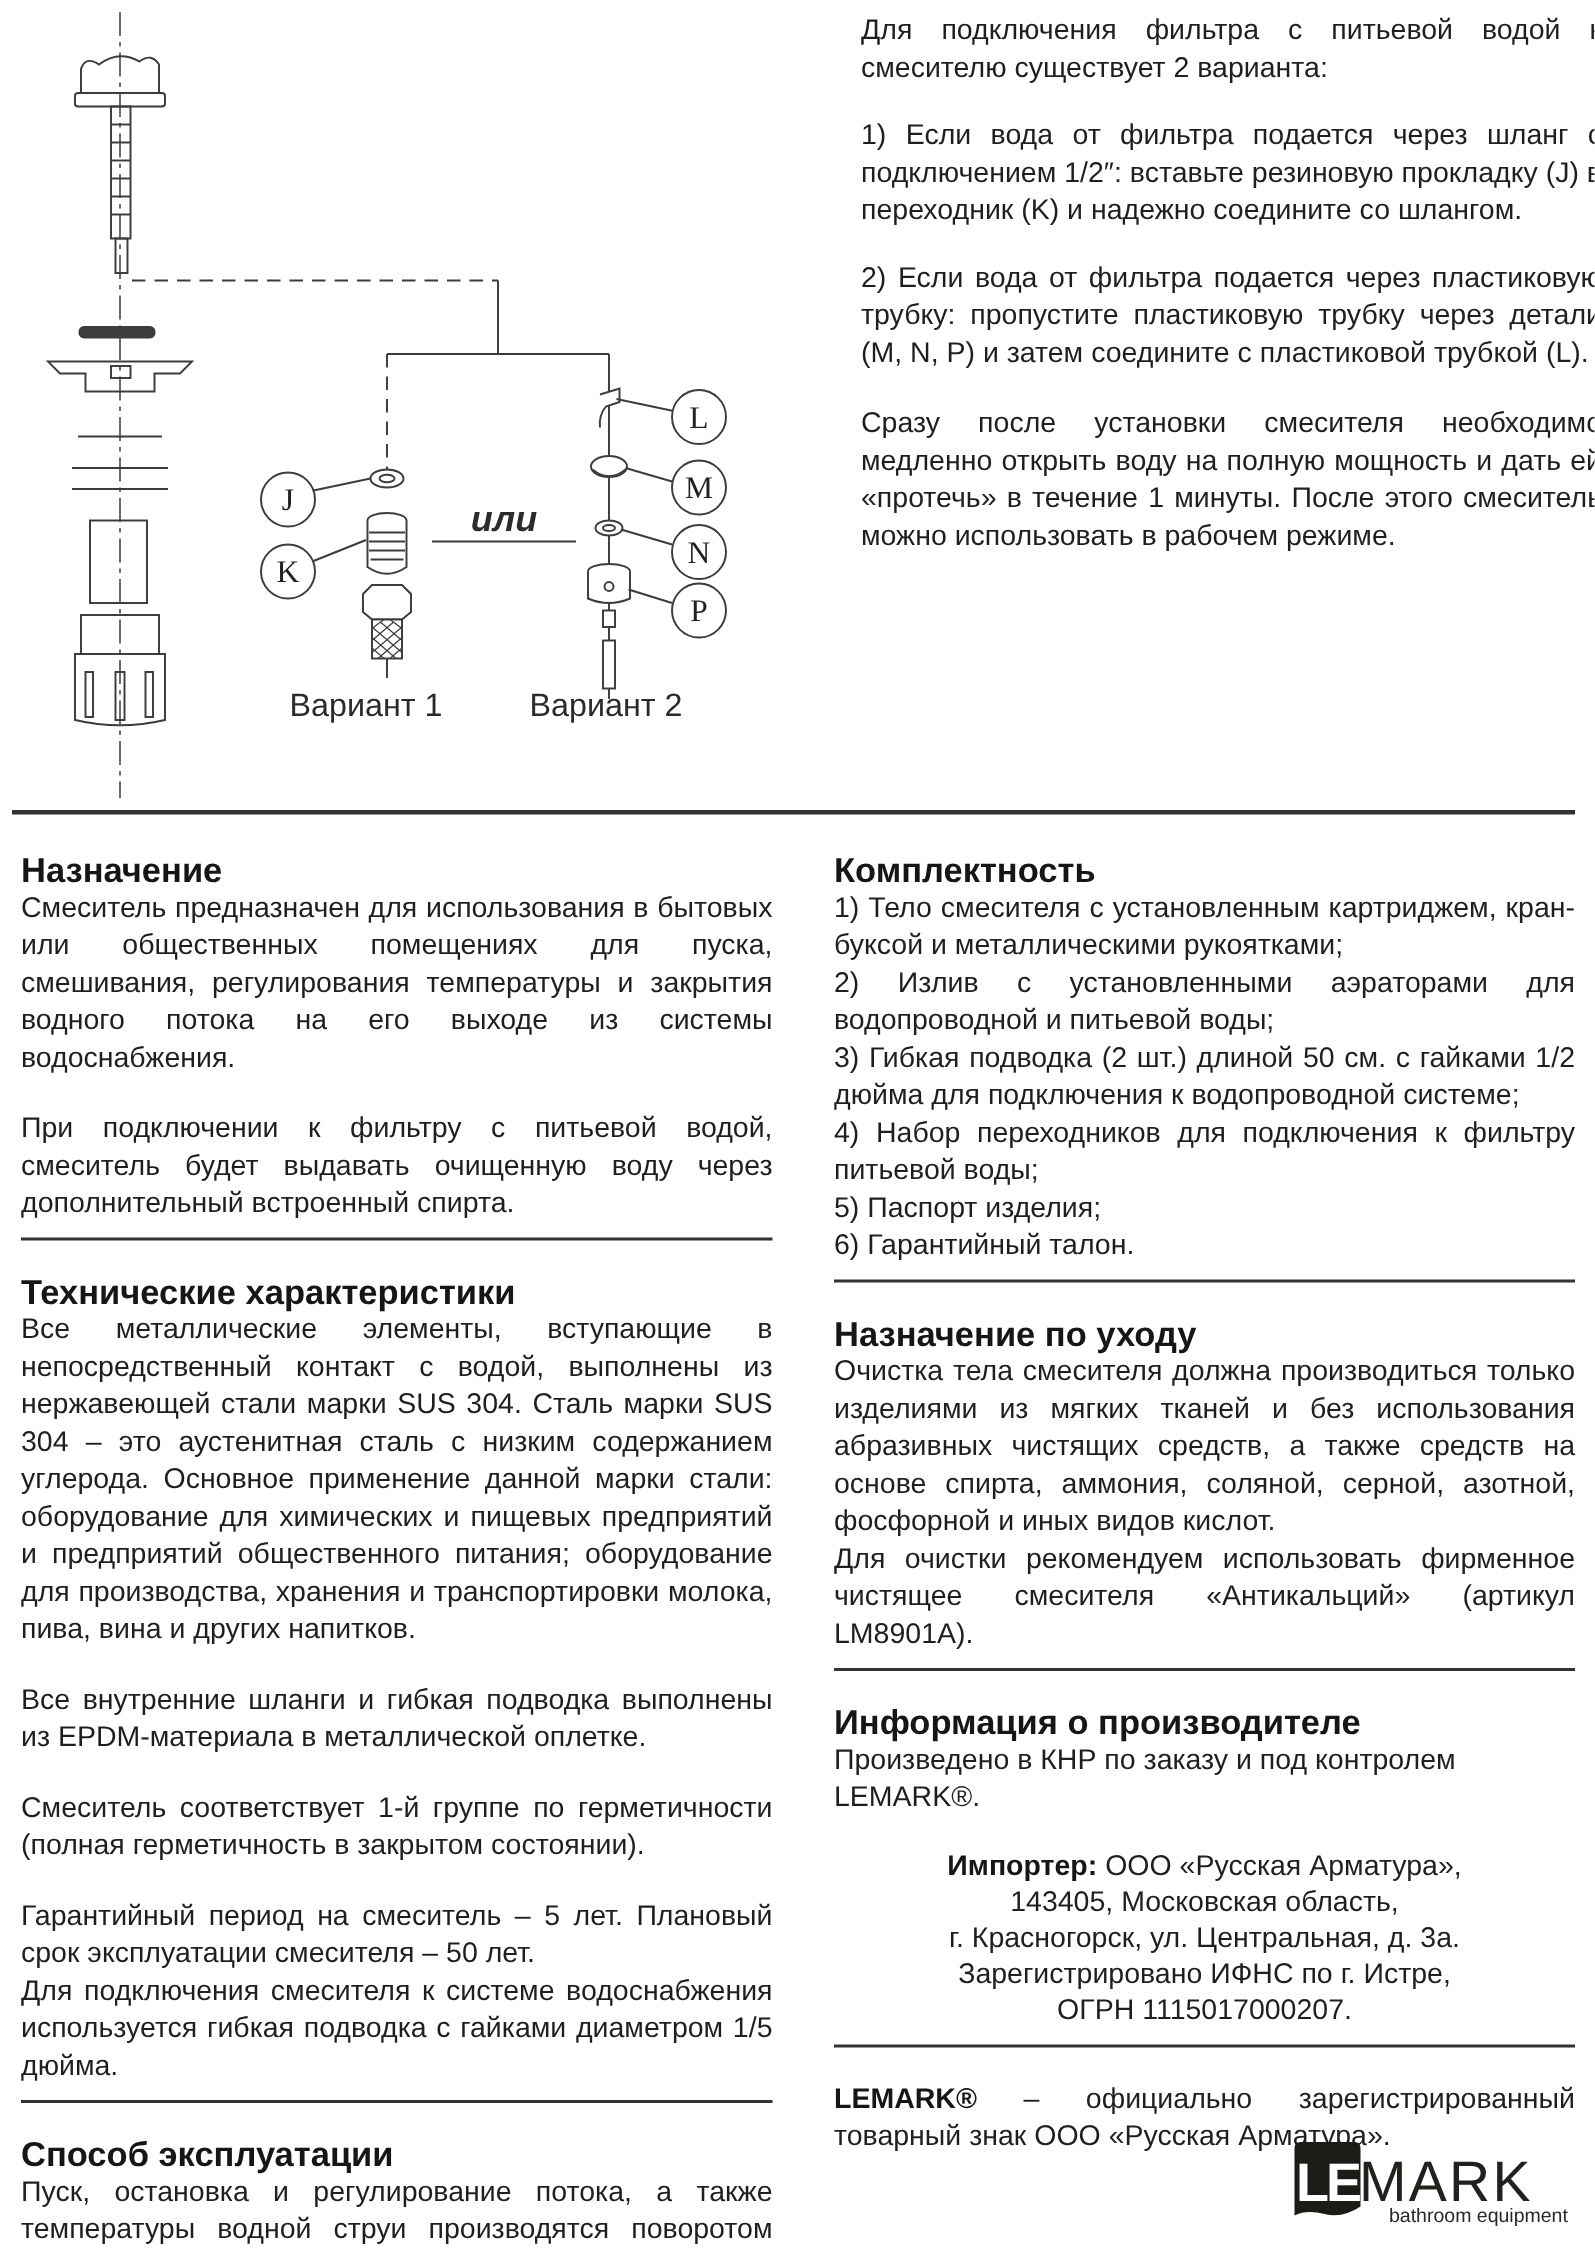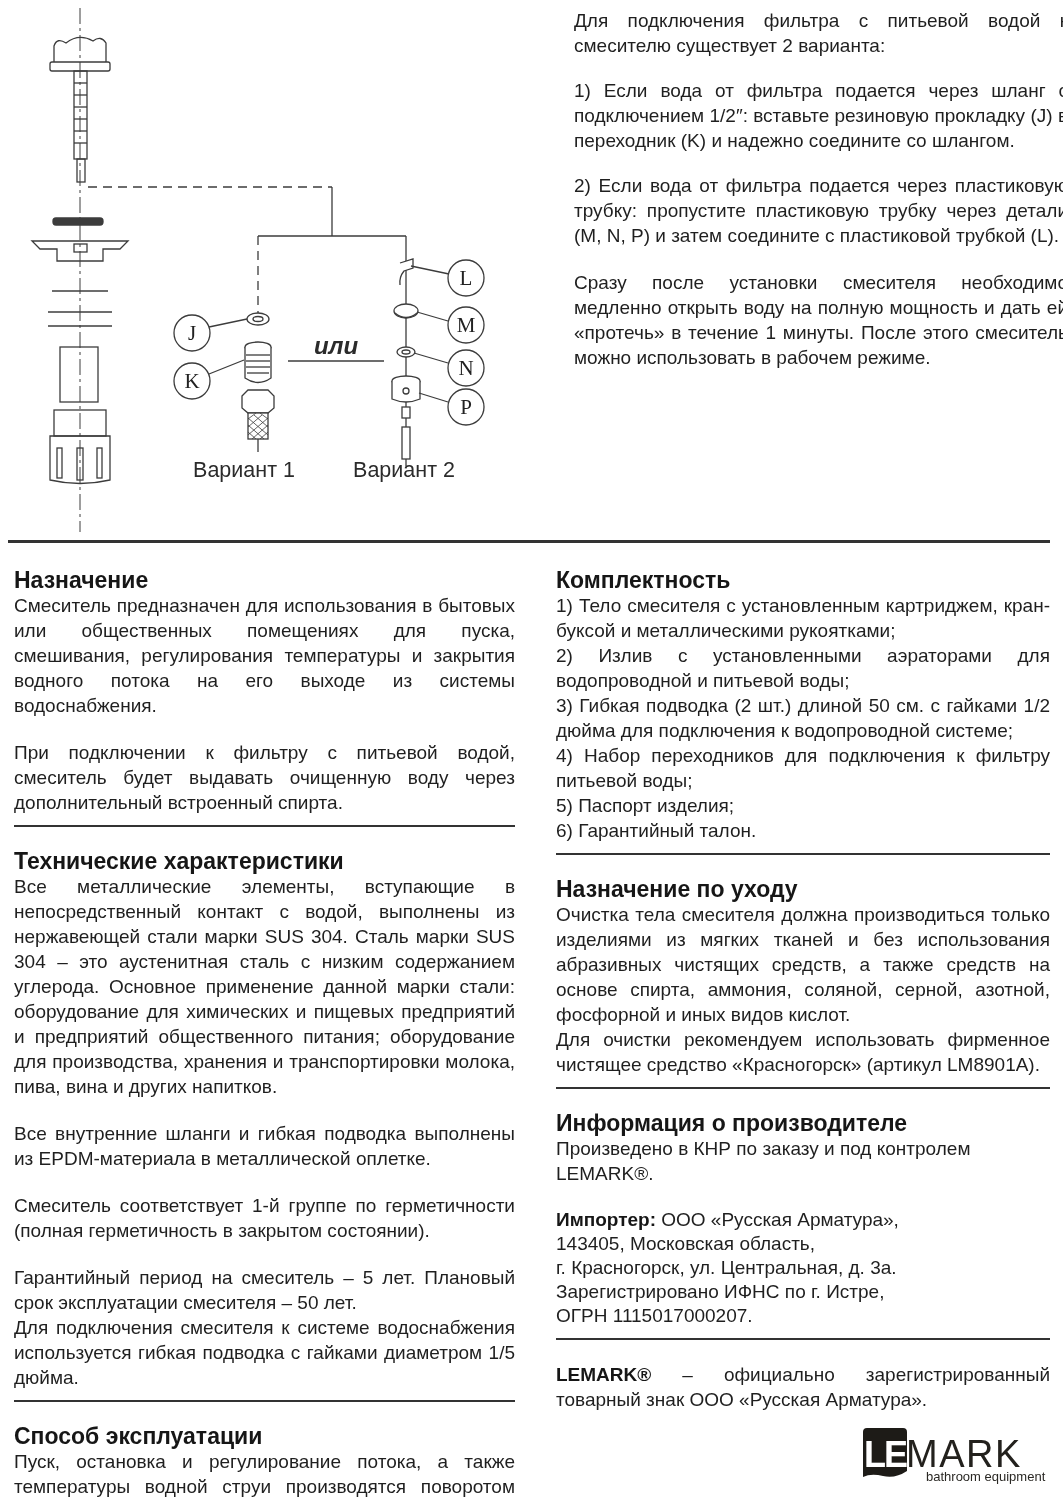--- a/index.html
+++ b/index.html
@@ -13,21 +13,21 @@
   
   .tcol{position:absolute;font-size:19px;line-height:25px;text-align:justify;}
   #top-right{left:574px;top:8px;width:494px;}
   #left-col{left:14px;top:568px;width:501px;}
   #right-col{left:556px;top:568px;width:494px;}
   h3{font-size:23px;line-height:25px;margin:0;font-weight:700;color:#161616;text-align:left;}
   p{margin:0 0 22px 0;}
   p.mb0{margin-bottom:0;}
   p.item{margin:0;}
   p.mb18{}
-  .addr{margin:0;text-align:left;line-height:24px;}
+  .addr{margin:0;text-align:center;line-height:24px;}
   .rule{height:2px;background:#333;margin:10px 0 22px 0;}
   #full-rule{position:absolute;left:8px;top:540px;width:1042px;height:3px;background:#333;}
   b{font-weight:700;color:#161616;}
   
   #logo{position:absolute;left:858px;top:1426px;}
 </style>
 </head>
 <body>
 
 <div class="page">
@@ -163,21 +163,21 @@
     <p class="item">1) Тело смесителя с установленным картриджем, кран-буксой и металлическими рукоятками;</p>
     <p class="item">2) Излив с установленными аэраторами для водопроводной и питьевой воды;</p>
     <p class="item">3) Гибкая подводка (2 шт.) длиной 50 см. с гайками 1/2 дюйма для подключения к водопроводной системе;</p>
     <p class="item">4) Набор переходников для подключения к фильтру питьевой воды;</p>
     <p class="item">5) Паспорт изделия;</p>
     <p class="item">6) Гарантийный талон.</p>
     <div class="rule"></div>
 
     <h3>Назначение по уходу</h3>
     <p class="item">Очистка тела смесителя должна производиться только изделиями из мягких тканей и без использования абразивных чистящих средств, а также средств на основе спирта, аммония, соляной, серной, азотной, фосфорной и иных видов кислот.</p>
-    <p class="item">Для очистки рекомендуем использовать фирменное чистящее средство «Красногорск» (артикул LM8901A).</p>
+    <p class="item">Для очистки рекомендуем использовать фирменное чистящее смесителя «Антикальций» (артикул LM8901A).</p>
     <div class="rule"></div>
 
     <h3>Информация о производителе</h3>
     <p class="mb18" style="text-align:left">Произведено в КНР по заказу и под контролем LEMARK®.</p>
     <p class="addr"><b>Импортер:</b><span> ООО «Русская Арматура»,</span></p>
     <p class="addr">143405, Московская область,</p>
     <p class="addr">г. Красногорск, ул. Центральная, д. 3а.</p>
     <p class="addr">Зарегистрировано ИФНС по г. Истре,</p>
     <p class="addr">ОГРН 1115017000207.</p>
     <div class="rule"></div>

